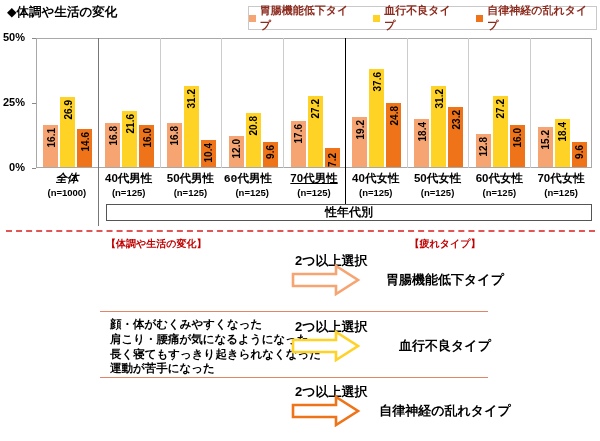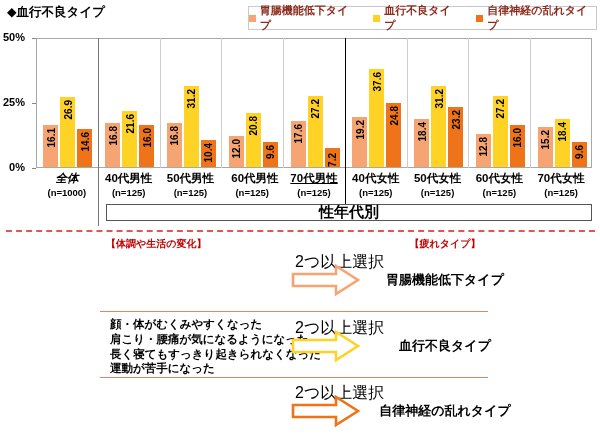--- a/index.html
+++ b/index.html
@@ -19,41 +19,41 @@
   .ytick-label{position:absolute;right:567px;width:34px;text-align:right;font-size:11px;font-weight:bold;color:#000;}
   .ytick-mark{position:absolute;width:4px;height:1px;background:#888;}
   .bar{position:absolute;bottom:0;}
   .bar-label{position:absolute;left:50%;writing-mode:vertical-rl;transform:translateX(-50%) rotate(180deg);
              font-size:10px;font-weight:bold;color:#000;white-space:nowrap;letter-spacing:0;}
   .sep{position:absolute;top:0;}
   .cat-name{position:absolute;top:133px;text-align:center;font-size:11.5px;font-weight:bold;color:#000;}
   .cat-n{position:absolute;top:149px;text-align:center;font-size:9.5px;font-weight:bold;color:#000;}
   #axis-group-box{position:absolute;left:70px;top:166px;width:486px;height:17px;border:1px solid #555;
                   box-sizing:border-box;display:flex;align-items:center;justify-content:center;
-                  font-size:15px;font-weight:bold;}
+                  font-size:12px;font-weight:bold;}
   
   #dashed-sep{left:6px;top:230px;width:589px;border-top:2px dashed #E25555;}
   
   .col-header{font-size:10px;font-weight:bold;}
   #left-header{left:106px;top:237px;}
   #right-header{left:360px;top:237px;width:170px;text-align:center;}
   .diagram-row{left:0;width:600px;height:62px;}
   #row-0{top:250px;}#row-1{top:316px;}#row-2{top:381px;}
   .symptoms{position:absolute;left:110px;top:1px;font-size:11.5px;font-weight:bold;color:#000;line-height:14.8px;white-space:pre-line;}
-  .select-label{position:absolute;left:295px;top:2px;font-size:16px;font-weight:normal;color:#000;}
+  .select-label{position:absolute;left:295px;top:2px;font-size:13px;font-weight:bold;color:#000;}
   .arrow-svg{position:absolute;left:291px;top:14px;}
   .type-name{position:absolute;left:360px;top:21px;width:170px;text-align:center;
              font-size:13px;font-weight:bold;color:#000;}
   .row-divider{position:absolute;left:100px;width:388px;border-top:1px solid #E08565;}
   #divider-0{top:311px;}#divider-1{top:377px;}
 </style>
 </head>
 <body>
 
-<div class="abs" id="title">◆血行不良タイプ</div>
+<div class="abs" id="title">◆体調や生活の変化</div>
 
 <div class="abs" id="legend">
   <span class="legend-item">
     <span class="legend-swatch" style="background: rgb(246, 164, 114);"></span>
     <span style="color: rgb(140, 43, 30);">胃腸機能低下タイプ</span>
   </span>
   <span class="legend-item">
     <span class="legend-swatch" style="background: rgb(255, 210, 38);"></span>
     <span style="color: rgb(140, 43, 30);">血行不良タイプ</span>
   </span>
@@ -153,21 +153,21 @@
     <div class="ytick-label" style="top: 58px;">25%</div>
     <div class="ytick-mark" style="left: -4px; top: 65px; background: rgb(136, 136, 136); position: absolute;"></div>
     <div class="ytick-label" style="top: -7px;">50%</div>
     <div class="ytick-mark" style="left: -4px; top: 0px; background: rgb(136, 136, 136); position: absolute;"></div>
     <div class="cat-name" style="left: 0px; width: 61.7778px; font-style: italic;">全体</div>
     <div class="cat-n" style="left: 0px; width: 61.7778px;">(n=1000)</div>
     <div class="cat-name" style="left: 61.7778px; width: 61.7778px;">40代男性</div>
     <div class="cat-n" style="left: 61.7778px; width: 61.7778px;">(n=125)</div>
     <div class="cat-name" style="left: 123.556px; width: 61.7778px;">50代男性</div>
     <div class="cat-n" style="left: 123.556px; width: 61.7778px;">(n=125)</div>
-    <div class="cat-name" style="left: 188px; width: 61.7778px;">60代男性</div>
+    <div class="cat-name" style="left: 181px; width: 61.7778px; font-family: Liberation Mono, monospace;">60代男性</div>
     <div class="cat-n" style="left: 185.333px; width: 61.7778px;">(n=125)</div>
     <div class="cat-name" style="left: 247.111px; width: 61.7778px; text-decoration: underline;">70代男性</div>
     <div class="cat-n" style="left: 247.111px; width: 61.7778px;">(n=125)</div>
     <div class="cat-name" style="left: 308.889px; width: 61.7778px;">40代女性</div>
     <div class="cat-n" style="left: 308.889px; width: 61.7778px;">(n=125)</div>
     <div class="cat-name" style="left: 370.667px; width: 61.7778px;">50代女性</div>
     <div class="cat-n" style="left: 370.667px; width: 61.7778px;">(n=125)</div>
     <div class="cat-name" style="left: 432.444px; width: 61.7778px;">60代女性</div>
     <div class="cat-n" style="left: 432.444px; width: 61.7778px;">(n=125)</div>
     <div class="cat-name" style="left: 494.222px; width: 61.7778px;">70代女性</div>

